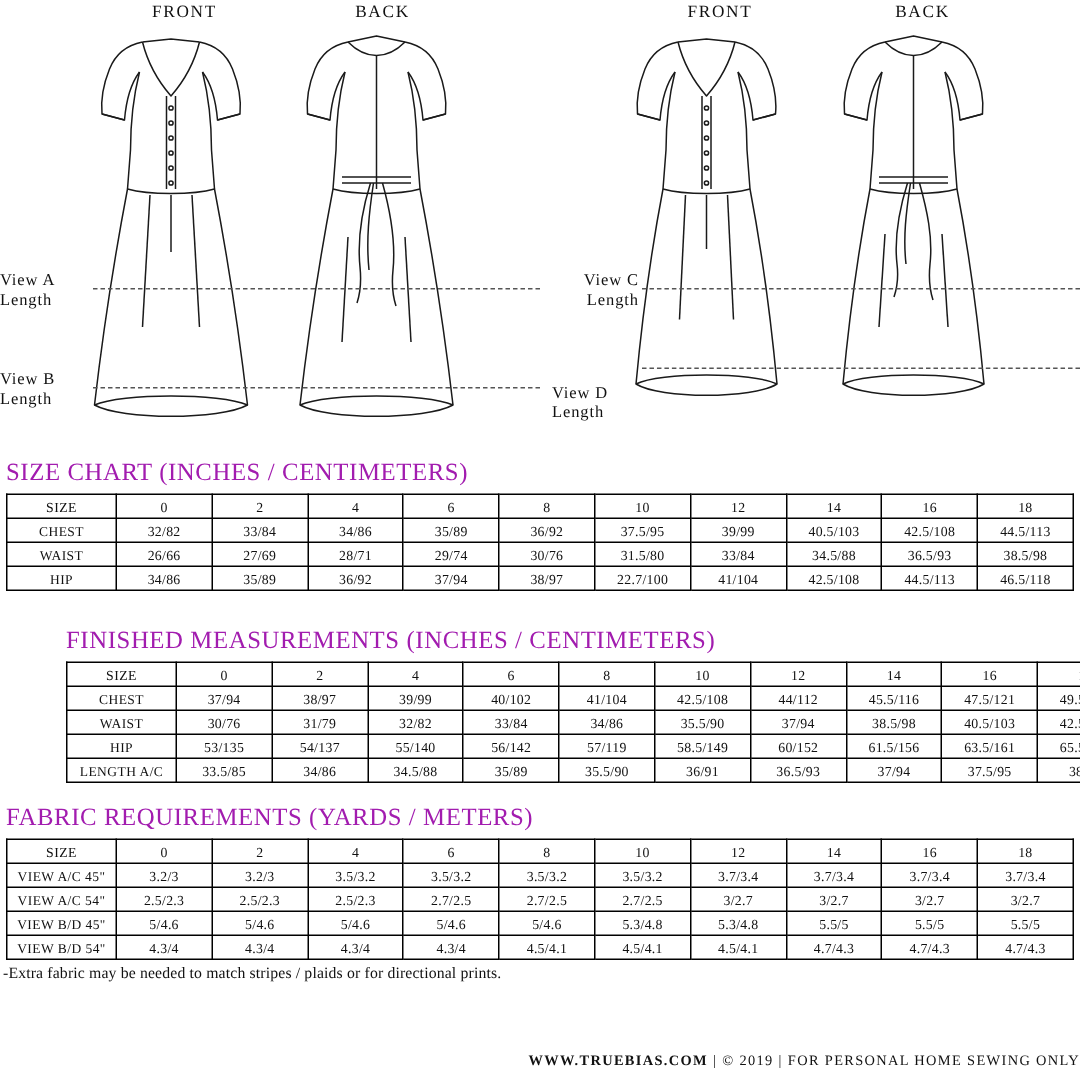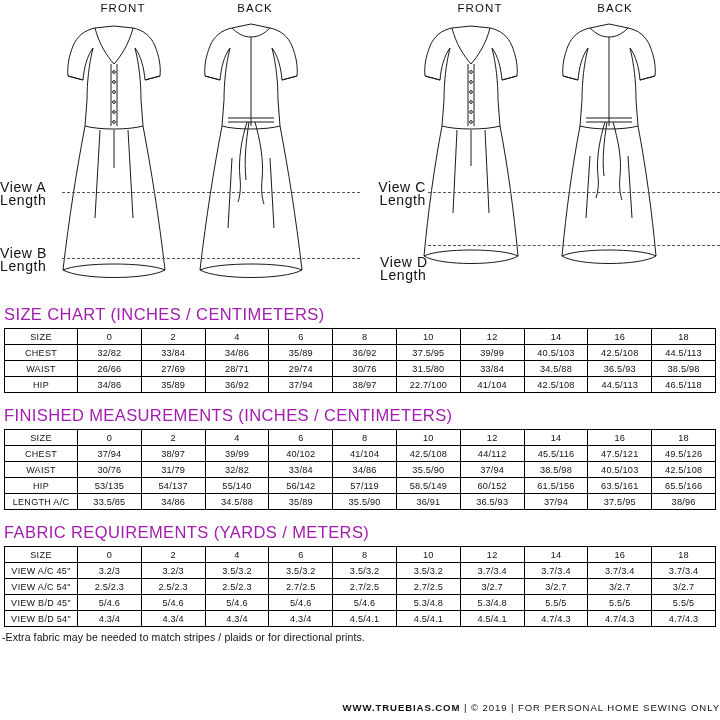--- a/index.html
+++ b/index.html
@@ -12,20 +12,21 @@
     height: 720px;
     font-family: "Liberation Sans", sans-serif;
     color: #1a1a1a;
     overflow: hidden;
     position: relative;
   }
   .page {
     position: relative;
     width: 720px;
     height: 720px;
+    font-family: Liberation Serif, serif;
   }
 
   
   .illos {
     position: relative;
     height: 302px;
     width: 720px;
   }
   .view-group {
     position: absolute;
@@ -59,21 +60,21 @@
   .dress-back-c  { left: 190px; }
 
   
   .dash-line {
     position: absolute;
     border-top: 1px dashed #555;
     height: 0;
   }
   .len-caption {
     position: absolute;
-    font-size: 14px;
+    font-size: 11px;
     line-height: 13px;
     letter-spacing: 0.6px;
     color: #111;
     width: 58px;
   }
 
   
   .section-title {
     font-size: 16.5px;
     letter-spacing: 0.4px;
@@ -280,21 +281,21 @@
         </svg>
       </div>
 
       <div class="dash-line" style="left:68px; top:192px; width:292px;"></div>
       <div class="len-caption" style="left:8px; top:181px;text-align:right;">
         <div>View C</div>
         <div>Length</div>
       </div>
 
       <div class="dash-line" style="left:68px; top:245px; width:292px;"></div>
-      <div class="len-caption" style="left:20px; top:256px;">
+      <div class="len-caption" style="left:8px; top:256px;">
         <div>View D</div>
         <div>Length</div>
       </div>
     </div>
   </div>
 
   <div>
     <h2 class="section-title">SIZE CHART (INCHES / CENTIMETERS)</h2>
     <table class="chart">
       <tbody>
@@ -347,21 +348,21 @@
         <td>22.7/100</td>
         <td>41/104</td>
         <td>42.5/108</td>
         <td>44.5/113</td>
         <td>46.5/118</td>
       </tr>
     </tbody>
       </table>
   </div>
 
-  <div style="margin-top:10px;">
+  <div style="margin-top:20px;padding-left:40px;">
     <h2 class="section-title">FINISHED MEASUREMENTS (INCHES / CENTIMETERS)</h2>
     <table class="chart">
       <tbody>
           <tr class="head">
         <th class="rowhead">SIZE</th>
         <th>0</th>
         <th>2</th>
         <th>4</th>
         <th>6</th>
         <th>8</th>

